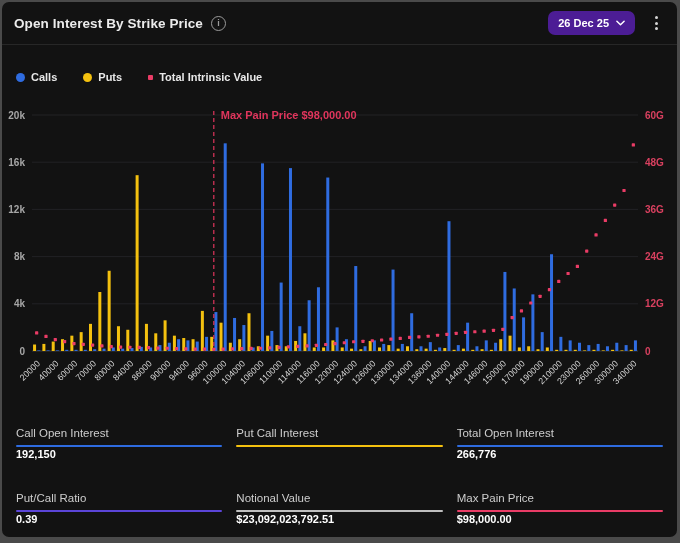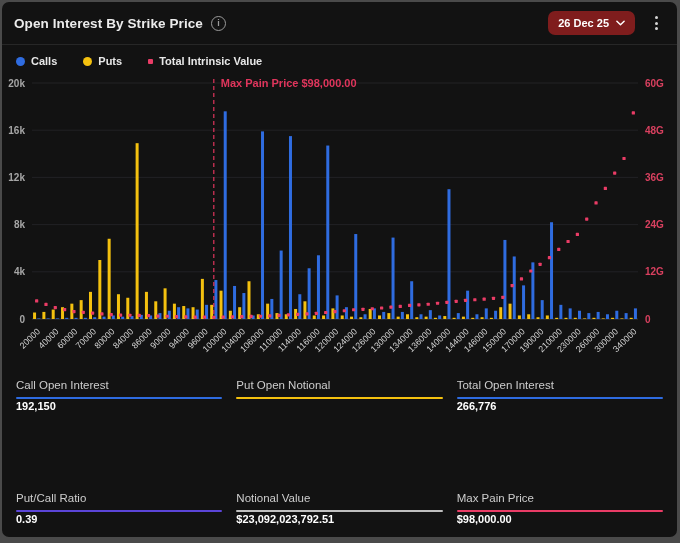--- a/index.html
+++ b/index.html
@@ -5,36 +5,36 @@
   html,body{margin:0;padding:0;}
   body{
     width:680px;height:543px;
     background:#4a4a4a;
     font-family:"Liberation Sans", sans-serif;
     position:relative;overflow:hidden;
   }
   .panel{
     position:absolute;left:2px;top:2px;right:3px;bottom:6px;
     background:#121212;border-radius:7px;
-    display:flex;flex-direction:column;
+    display:flex;flex-direction:column;gap:16px;
   }
   
   .header{
     height:42px;display:flex;align-items:center;
     padding:0 12px;border-bottom:1px solid #272727;
   }
   .title{color:#ececec;font-size:13.5px;font-weight:700;letter-spacing:.1px;}
   .info-ic{
     width:13px;height:13px;border:1.3px solid #9a9a9a;border-radius:50%;
     color:#9a9a9a;font-size:9px;line-height:13px;text-align:center;
     margin-left:8px;font-weight:700;font-style:normal;
   }
   .spacer{flex:1;}
   .expiry-btn{
-    background:#7f1d1d;border:none;border-radius:7px;
+    background:#4c1d95;border:none;border-radius:7px;
     color:#fff;font-size:11px;font-weight:700;
     padding:6px 10px;display:flex;align-items:center;gap:7px;
     font-family:inherit;cursor:pointer;
   }
   .chev{width:9px;height:6px;}
   .kebab{width:18px;height:22px;display:flex;flex-direction:column;
     align-items:center;justify-content:center;gap:2.5px;margin-left:12px;cursor:pointer;background:none;border:none;}
   .kebab i{width:3px;height:3px;border-radius:50%;background:#d5d5d5;display:block;}
   
   .legend{display:flex;align-items:center;gap:26px;padding:10px 14px 2px 14px;}
@@ -345,21 +345,21 @@
       </svg>
   </div>
 
   <div class="stats">
     <div class="stat">
       <div class="stat-label">Call Open Interest</div>
       <div class="stat-line" style="background: rgb(46, 107, 224);"></div>
       <div class="stat-value">192,150</div>
     </div>
     <div class="stat">
-      <div class="stat-label">Put Open Notional</div>
+      <div class="stat-label">Put Call Interest</div>
       <div class="stat-line" style="background: rgb(244, 193, 15);"></div>
     </div>
     <div class="stat">
       <div class="stat-label">Total Open Interest</div>
       <div class="stat-line" style="background: rgb(46, 107, 224);"></div>
       <div class="stat-value">266,776</div>
     </div>
     <div class="stat">
       <div class="stat-label">Put/Call Ratio</div>
       <div class="stat-line" style="background: rgb(91, 69, 216);"></div>

